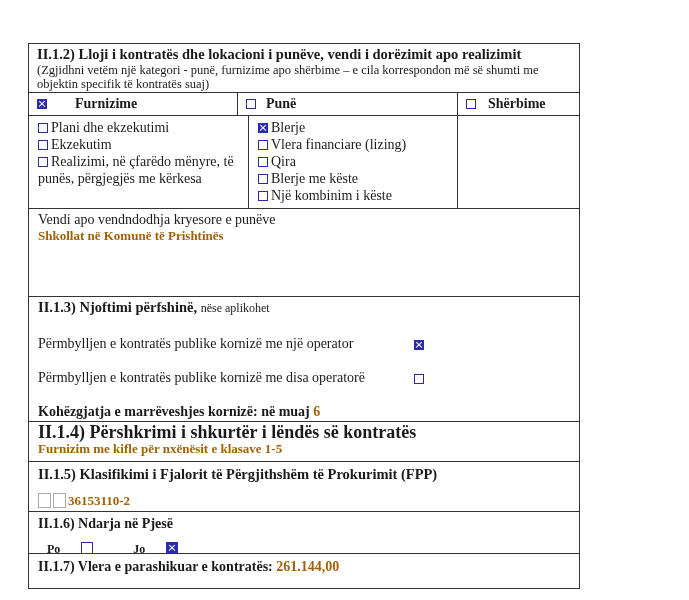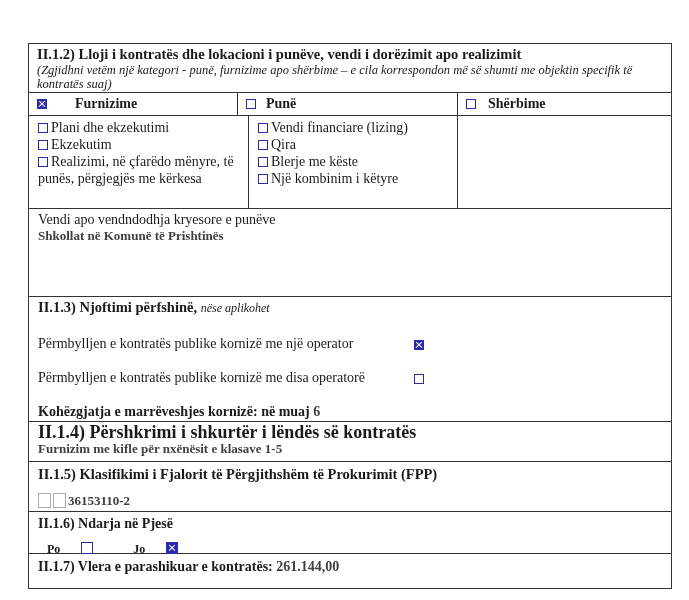--- a/index.html
+++ b/index.html
@@ -12,40 +12,39 @@
       height: 600px;
       position: relative;
       overflow: hidden;
       font-family: "Liberation Serif", "DejaVu Serif", serif;
       color: #1a1a1a;
     }
     .form {
       position: absolute;
       left: 28px;
       top: 43px;
-      width: 644px;
+      width: 552px;
       border: 1.5px solid #333;
       box-sizing: border-box;
     }
     .row {
       border-bottom: 1.5px solid #333;
       box-sizing: border-box;
     }
     .row:last-child { border-bottom: none; }
     .sec-title {
       font-weight: bold;
       font-size: 14.5px;
       line-height: 17px;
     }
     .note {
-      font-style: italic;
       font-size: 12.5px;
       line-height: 14px;
     }
-    .blue { color: #404040; font-weight: bold; }
+    .blue { color: #a16207; font-weight: bold; }
     .grid3 {
       display: flex;
     }
     .grid3 > .cell {
       box-sizing: border-box;
       border-right: 1.5px solid #333;
     }
     .grid3 > .cell:last-child { border-right: none; }
     .c1 { width: 220px; }
     .c2 { width: 209px; }
@@ -128,24 +127,25 @@
     </div>
   </div>
 
   <div class="row grid3">
     <div class="cell c1 opt-list">
       <div><span class="cb"></span><span>Plani dhe ekzekutimi</span></div>
       <div><span class="cb"></span><span>Ekzekutim</span></div>
       <div class="wrap"><span class="cb"></span><span>Realizimi, në çfarëdo mënyre, të punës, përgjegjës me kërkesa</span></div>
     </div>
     <div class="cell c2 opt-list">
-      <div><span class="cb"></span><span>Vendi financiare (lizing)</span></div>
+      <div><span class="cb checked"></span><span>Blerje</span></div>
+      <div><span class="cb"></span><span>Vlera financiare (lizing)</span></div>
       <div><span class="cb"></span><span>Qira</span></div>
       <div><span class="cb"></span><span>Blerje me këste</span></div>
-      <div><span class="cb"></span><span>Një kombinim i këtyre</span></div>
+      <div><span class="cb"></span><span>Një kombinim i këste</span></div>
     </div>
     <div class="cell c3 opt-list"></div>
   </div>
 
   <div class="row row-plain" style="padding: 2px 9px; height: 88px; box-sizing: border-box;">
     <div>Vendi apo vendndodhja kryesore e punëve</div>
     <div class="blue" style="font-size:13px; line-height:15px;">Shkollat në Komunë të Prishtinës</div>
   </div>
 
   <div class="row row-plain" style="padding: 2px 9px 0 9px; height: 125px; box-sizing: border-box; position: relative;">

